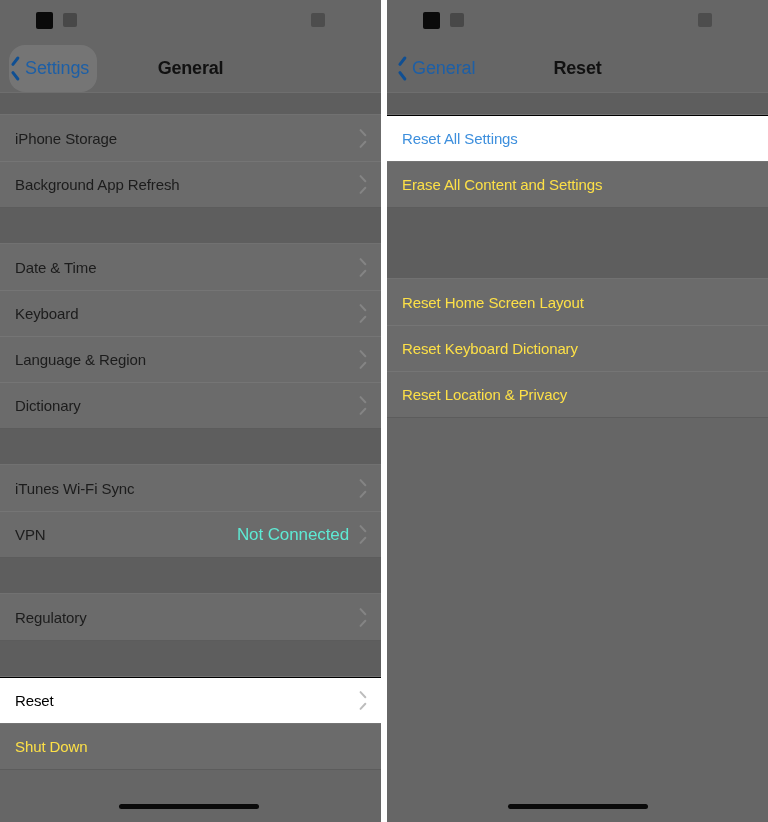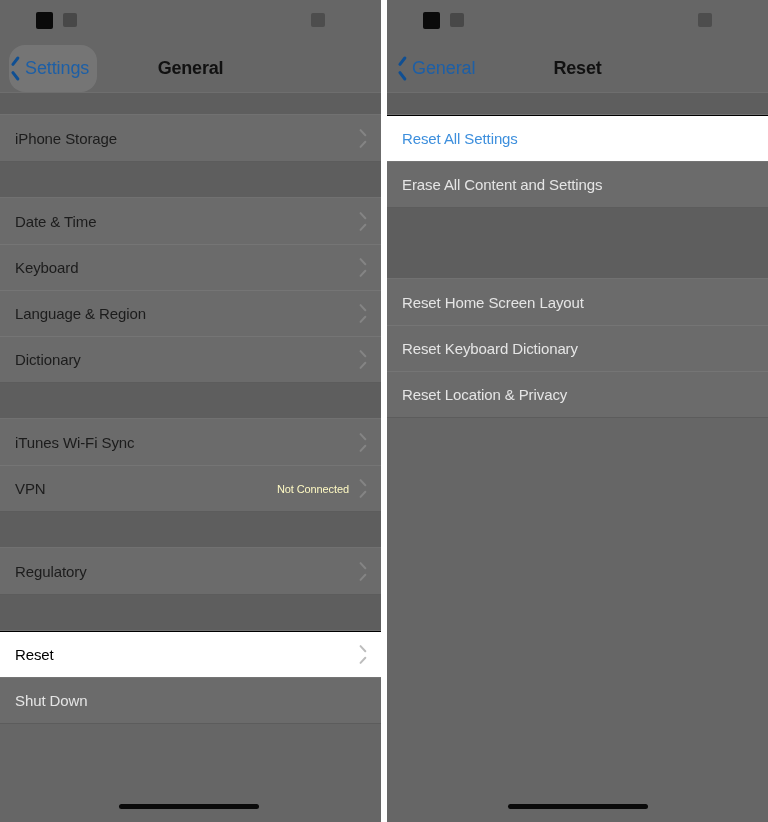--- a/index.html
+++ b/index.html
@@ -146,22 +146,22 @@
   }
   .row + .row { border-top: 1px solid #757575; }
 
   .row-label {
     flex: 1;
     font-size: 15px;
     color: #1c1c1c;
     letter-spacing: -0.1px;
   }
   .row-value {
-    font-size: 11px;
-    color: #fef9c3;
+    font-size: 17px;
+    color: #5eead4;
     margin-right: 9px;
     letter-spacing: -0.1px;
   }
   .chev {
     width: 9px;
     height: 15px;
     position: relative;
     flex: 0 0 9px;
     opacity: 0.75;
   }
@@ -172,21 +172,21 @@
     right: 1px;
     width: 9px;
     height: 2px;
     background: #8d8d8d;
     border-radius: 1px;
   }
   .chev::before { top: 4px;  transform: rotate(47deg);  transform-origin: right center; }
   .chev::after  { top: 9px;  transform: rotate(-47deg); transform-origin: right center; }
 
   
-  .row.action .row-label { color: #e5e5e5; }
+  .row.action .row-label { color: #fde047; }
 
   
   .row.highlight {
     background: #ffffff;
     border-top: 1px solid #000000;
   }
   .row.highlight .row-label { color: #000000; }
   .row.highlight.action .row-label { color: #3d8fdd; }
   .row.highlight .chev::before,
   .row.highlight .chev::after { background: #bdbdbd; }
@@ -239,20 +239,24 @@
 
     <div class="list">
 
       <div class="group-gap" style="height:21px"></div>
 
       <div class="group">
         <div class="row">
           <span class="row-label">iPhone Storage</span>
           <span class="chev"></span>
         </div>
+        <div class="row">
+          <span class="row-label">Background App Refresh</span>
+          <span class="chev"></span>
+        </div>
       </div>
 
       <div class="group-gap" style="height:35px"></div>
 
       <div class="group">
         <div class="row">
           <span class="row-label">Date &amp; Time</span>
           <span class="chev"></span>
         </div>
         <div class="row">

